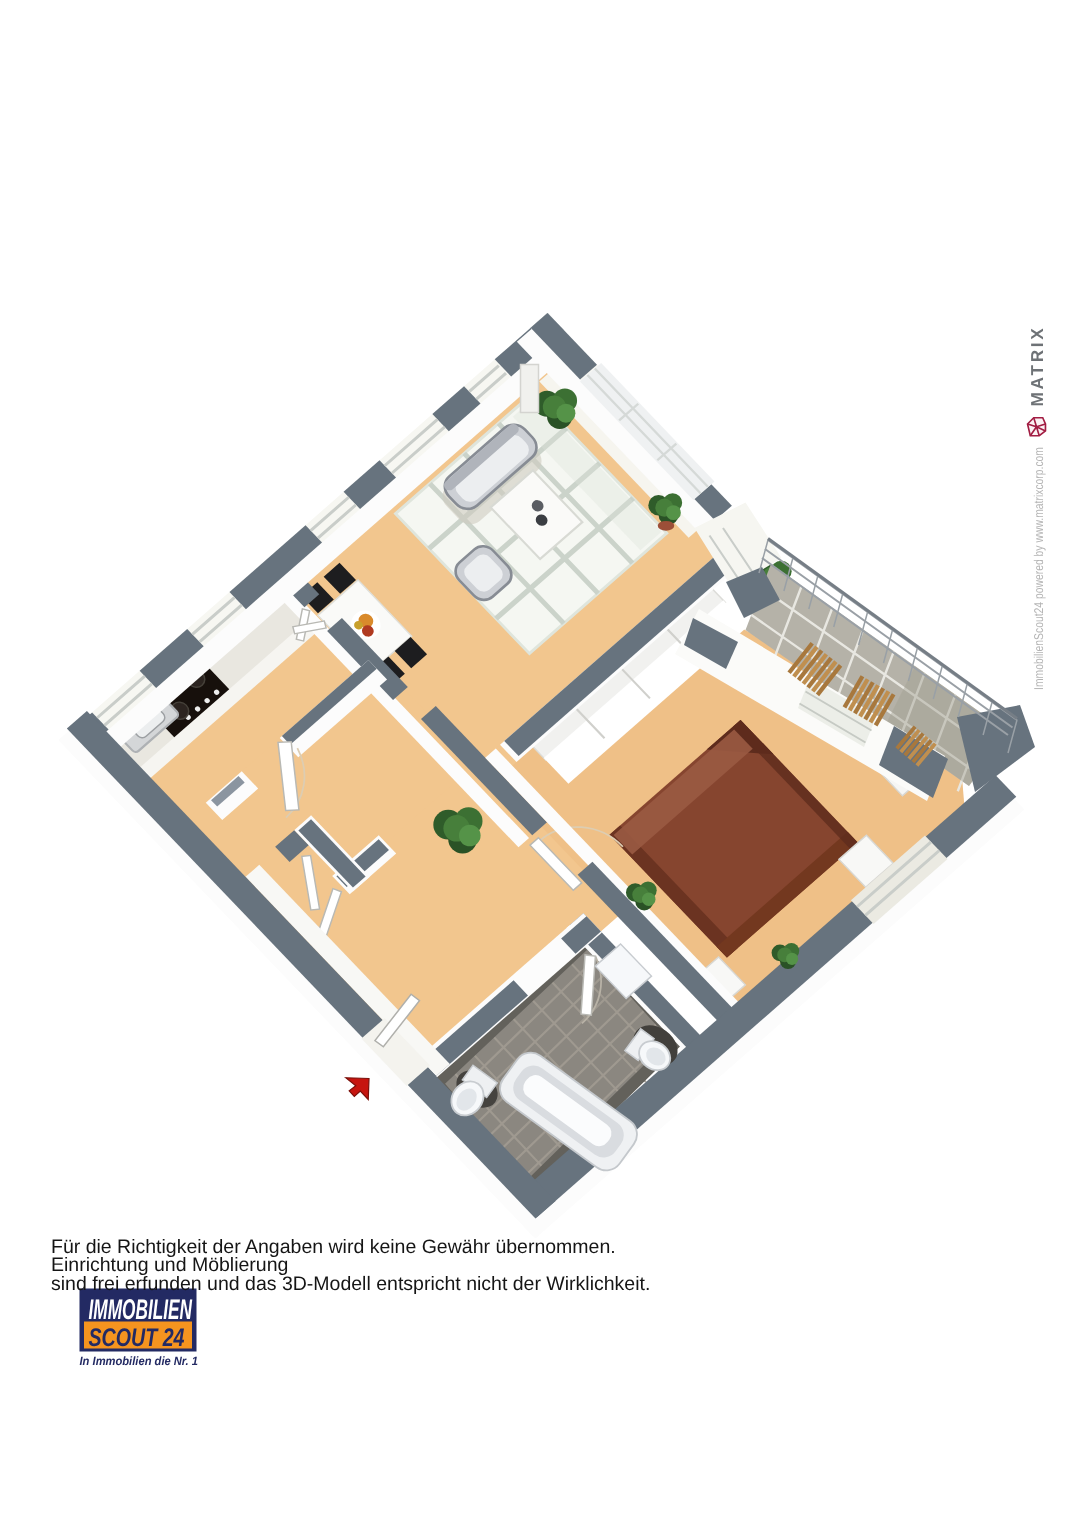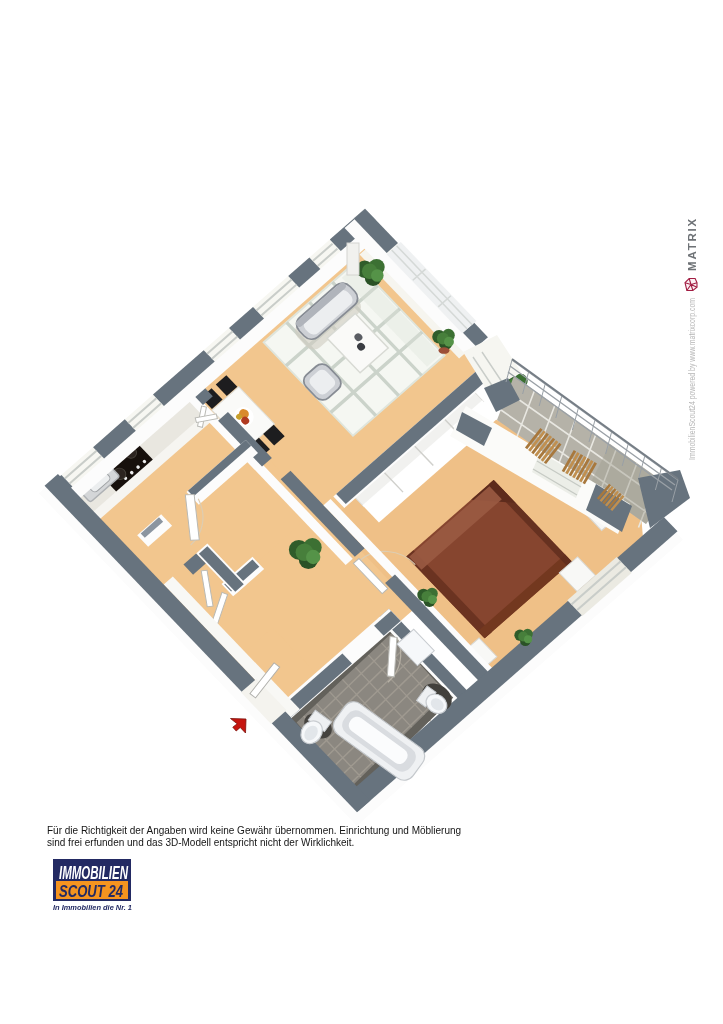--- a/index.html
+++ b/index.html
@@ -1,16 +1,16 @@
 <!DOCTYPE html>
 <html><head><meta charset="utf-8">
 <style>
 html,body{margin:0;padding:0;background:#ffffff;width:723px;height:1024px;overflow:hidden;font-family:"Liberation Sans",sans-serif}
 .page{position:relative;width:723px;height:1024px}
-.disc{position:absolute;left:47px;top:825px;font-size:10px;line-height:12.3px;color:#151515;width:420px}
+.disc{position:absolute;left:34px;top:825px;font-size:13px;line-height:12.3px;color:#151515;width:420px}
 </style></head>
 <body>
 <div class="page">
 
 <svg width="723" height="1024" viewBox="0 0 723 1024" style="position:absolute;left:0;top:0">
 
 <g transform="matrix(0.68667,0.71778,-0.70444,0.61778,365,210)">
 
 <rect x="13" y="13" width="195" height="252" fill="#f2c68e"></rect>
 

